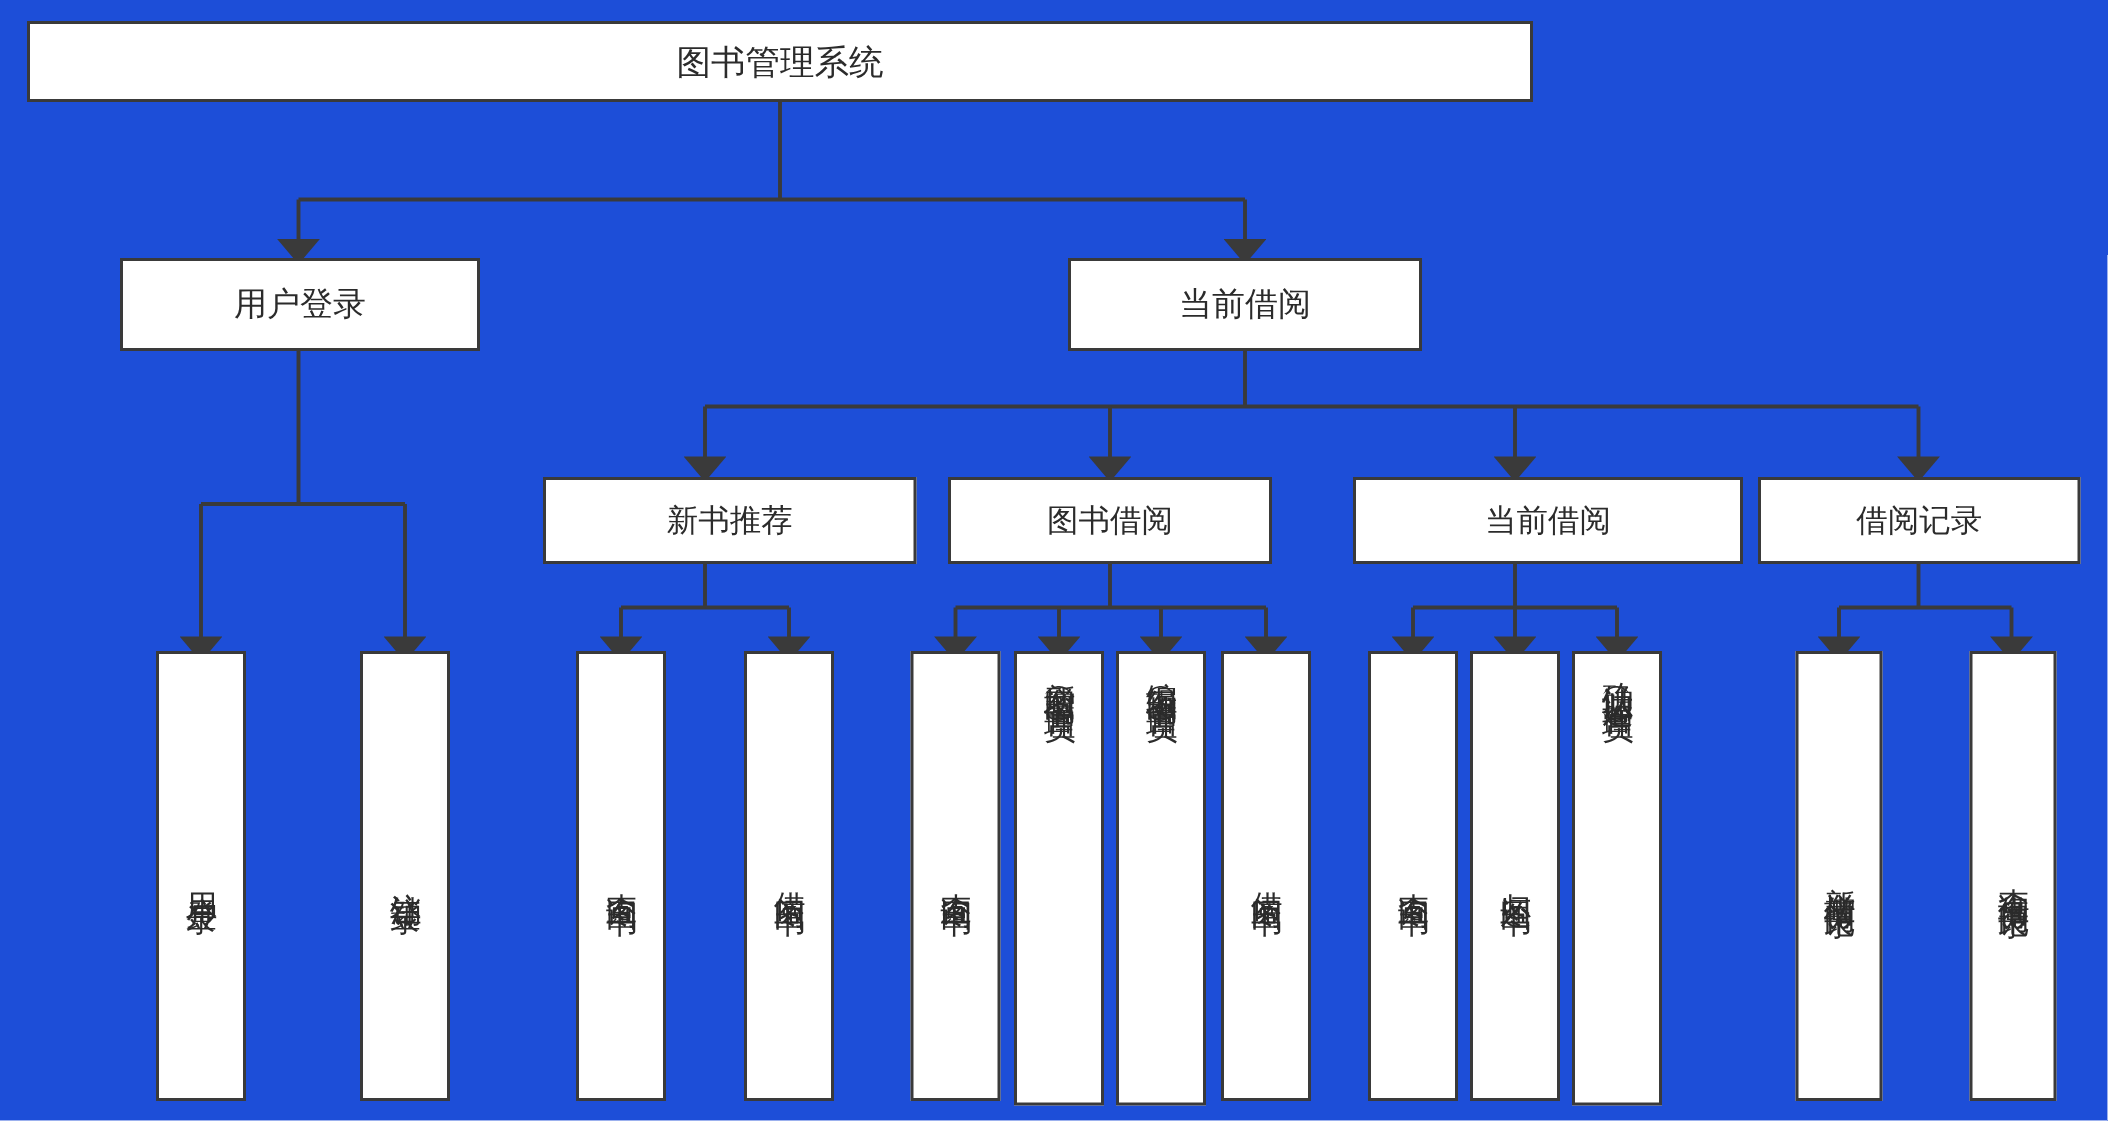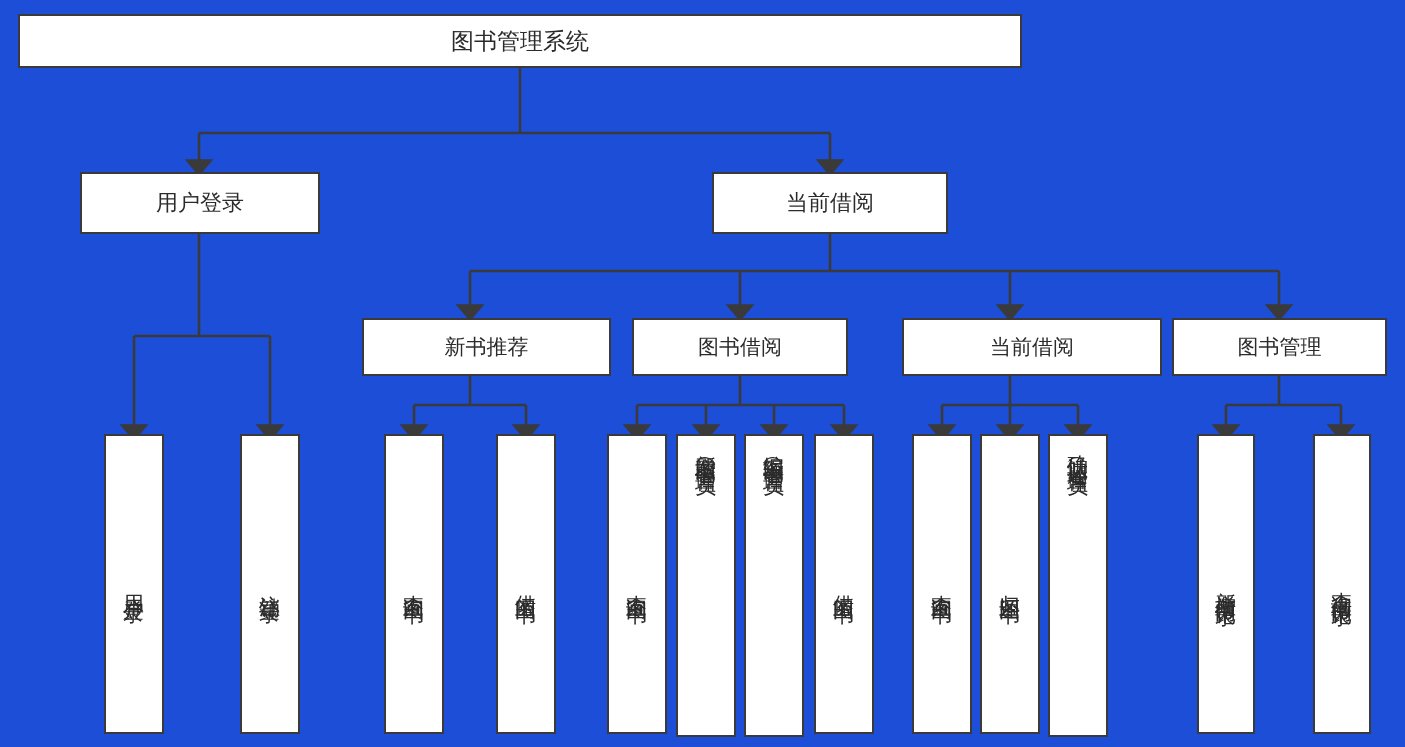--- a/index.html
+++ b/index.html
@@ -159,21 +159,21 @@
   <div class="node level3" style="left:362px; top:318px; width:249px; height:58px;">
     <span>新书推荐</span>
   </div>
   <div class="node level3" style="left:632px; top:318px; width:216px; height:58px;">
     <span>图书借阅</span>
   </div>
   <div class="node level3" style="left:902px; top:318px; width:260px; height:58px;">
     <span>当前借阅</span>
   </div>
   <div class="node level3" style="left:1172px; top:318px; width:215px; height:58px;">
-    <span>图书管理</span>
+    <span>借阅记录</span>
   </div>
 
   <div class="node leaf centered" style="left:104px; top:434px; width:60px; height:300px;">
     <span class="vtext">用户登录</span>
   </div>
   <div class="node leaf centered" style="left:240px; top:434px; width:60px; height:300px;">
     <span class="vtext">注销登录</span>
   </div>
 
   <div class="node leaf centered" style="left:384px; top:434px; width:60px; height:300px;">

